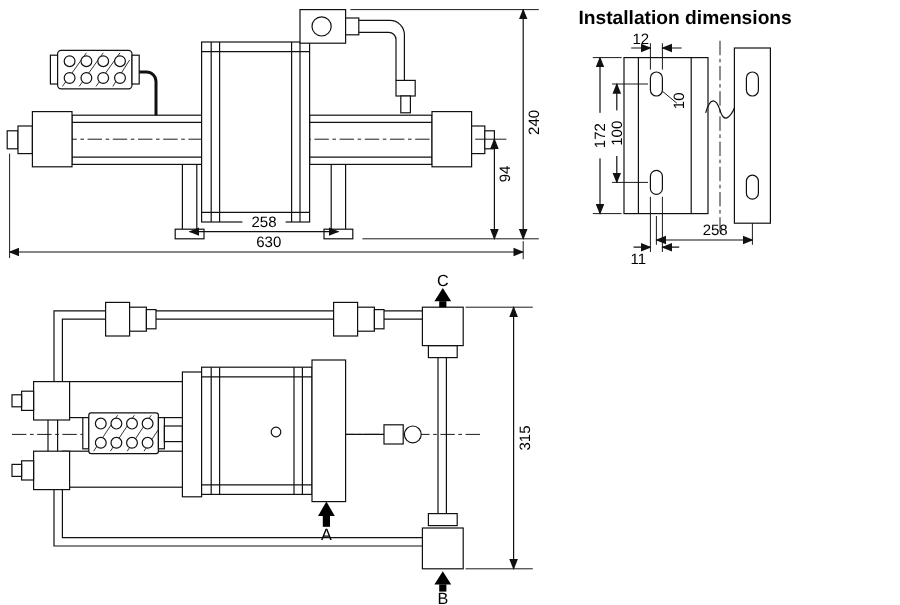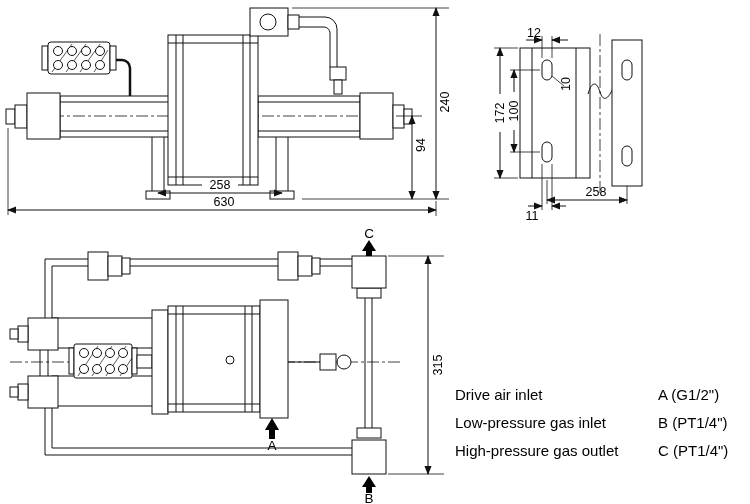--- a/index.html
+++ b/index.html
@@ -114,20 +114,21 @@
     <line class="ext" x1="290" y1="6" x2="447" y2="6"></line>
     <line class="ext" x1="300" y1="197" x2="447" y2="197"></line>
     <line class="dim" x1="434" y1="6" x2="434" y2="197" marker-start="url(#m1)" marker-end="url(#m1)"></line>
     <text x="447" y="100" text-anchor="middle" transform="rotate(-90 447 100)">240</text>
 
     <line class="ext" x1="394" y1="114" x2="420" y2="114"></line>
     <line class="dim" x1="410" y1="114" x2="410" y2="197" marker-start="url(#m1)" marker-end="url(#m1)"></line>
     <text x="423" y="143" text-anchor="middle" transform="rotate(-90 423 143)" font-size="12">94</text>
   </svg>
 
+  <div class="abs title">Installation dimensions</div>
 
   <svg style="left:476px;top:26px;" width="256" height="196" viewBox="0 0 256 196">
     <defs>
       <marker id="m2" viewBox="0 0 10 10" refX="9" refY="5" markerWidth="9" markerHeight="9" orient="auto-start-reverse">
         <path d="M0,1 L10,5 L0,9 z" fill="#111"></path>
       </marker>
     </defs>
 
     <g>
       <rect class="wh" x="44" y="22" width="70" height="130"></rect>
@@ -286,28 +287,14 @@
       <rect class="blk" x="267" y="204" width="6" height="9"></rect>
     </g>
     <text class="portlbl" x="270" y="224" text-anchor="middle">A</text>
 
     <line class="ext" x1="386" y1="30" x2="442" y2="30"></line>
     <line class="ext" x1="386" y1="248" x2="442" y2="248"></line>
     <line class="dim" x1="426" y1="30" x2="426" y2="248" marker-start="url(#m3)" marker-end="url(#m3)"></line>
     <text x="440" y="139" text-anchor="middle" transform="rotate(-90 440 139)">315</text>
   </svg>
 
-  <div class="abs legend">
-    <div class="legend-row">
-      <span class="legend-label">Drive air inlet</span>
-      <span class="legend-value">A (G1/2")</span>
-    </div>
-    <div class="legend-row">
-      <span class="legend-label">Low-pressure gas inlet</span>
-      <span class="legend-value">B (PT1/4")</span>
-    </div>
-    <div class="legend-row">
-      <span class="legend-label">High-pressure gas outlet</span>
-      <span class="legend-value">C (PT1/4")</span>
-    </div>
-  </div>
 
 </div>
 
 </body></html>

